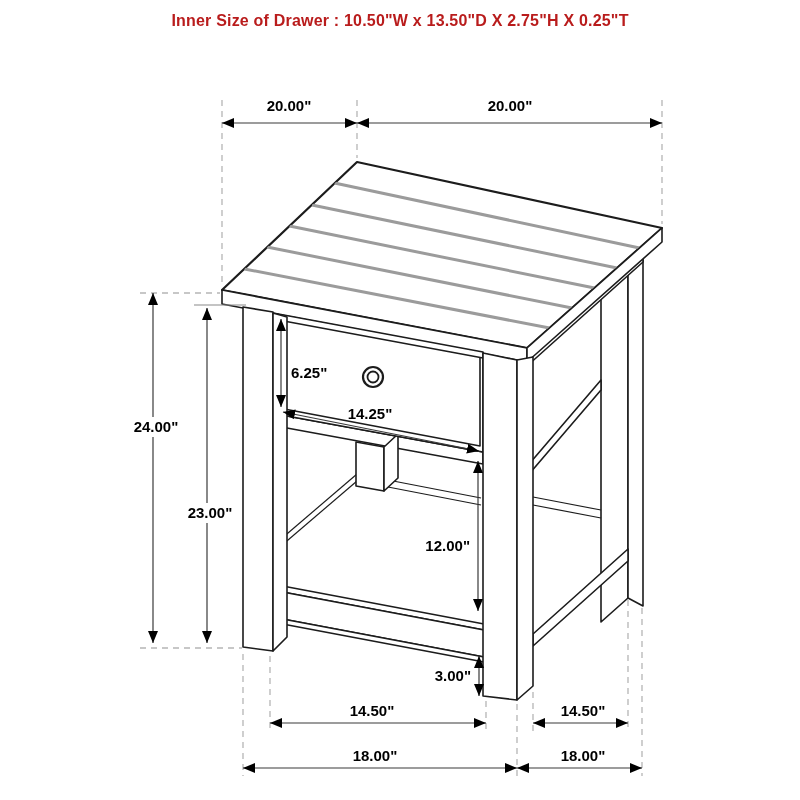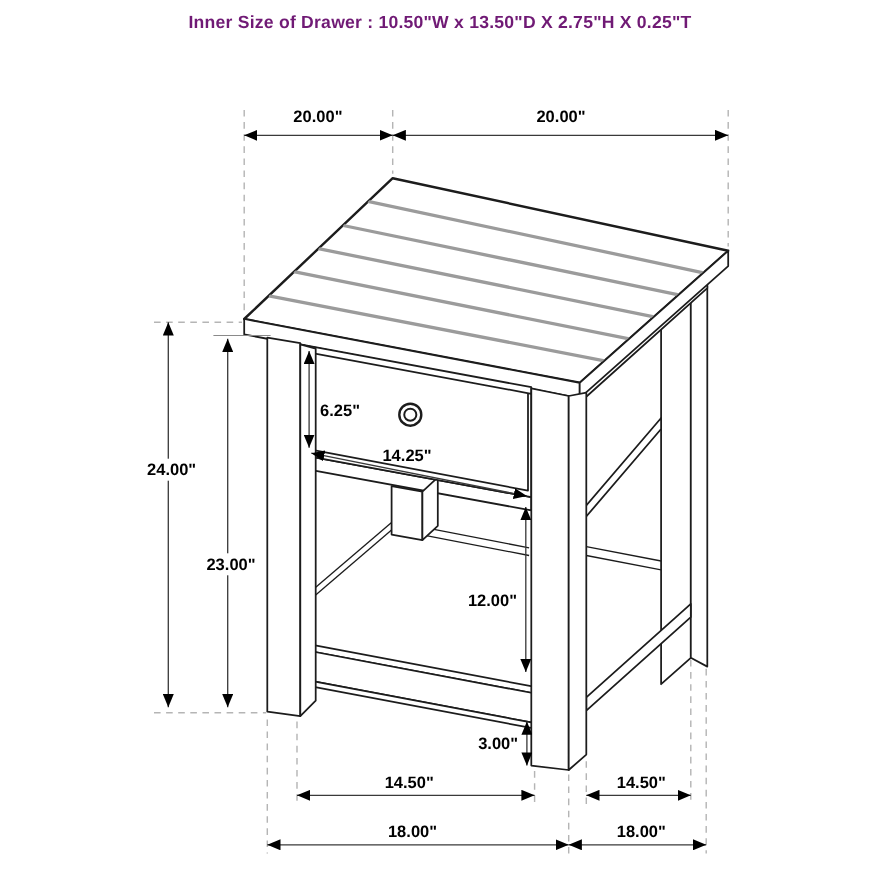--- a/index.html
+++ b/index.html
@@ -1,19 +1,19 @@
 <!DOCTYPE html>
 <html><head>
 <meta charset="utf-8">
 <style>
   html,body{margin:0;padding:0;background:#fff;}
   #canvas{position:relative;width:800px;height:800px;background:#fff;overflow:hidden;
           font-family:"Liberation Sans",sans-serif;}
   #title{position:absolute;top:12px;left:0;width:800px;text-align:center;
-         font:bold 16px "Liberation Sans",sans-serif;color:#701a75;letter-spacing:.2px;}
+         font:bold 16px "Liberation Sans",sans-serif;color:#b91c1c;letter-spacing:.2px;}
   svg{position:absolute;left:0;top:0;}
   .ln{fill:#fff;stroke:#1c1c1c;stroke-width:1.6;stroke-linejoin:round;}
   .ln2{fill:none;stroke:#1c1c1c;stroke-width:1.2;stroke-linejoin:round;}
   .plank{stroke:#9b9b9b;stroke-width:3;fill:none;}
   .dim{stroke:#3a3a3a;stroke-width:1.2;fill:none;}
   .tick{stroke:#8a8a8a;stroke-width:1.1;fill:none;}
   .dash{stroke:#b5b5b5;stroke-width:1.3;fill:none;stroke-dasharray:6 5;}
   .lbl{font:bold 15px "Liberation Sans",sans-serif;fill:#000;}
   .bg{fill:#fff;}
 </style>

